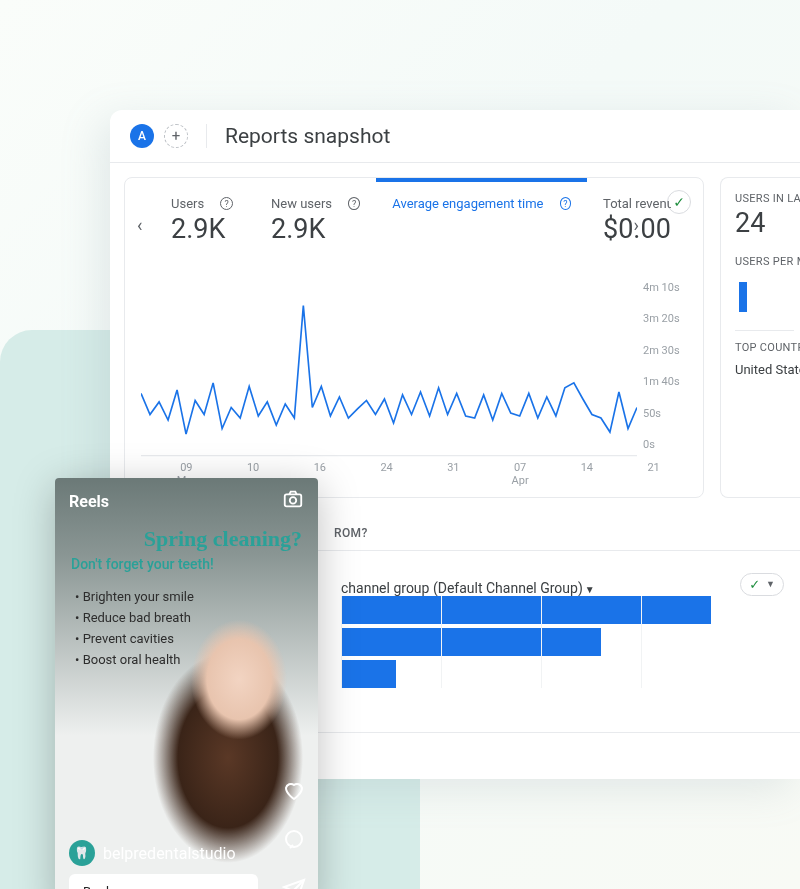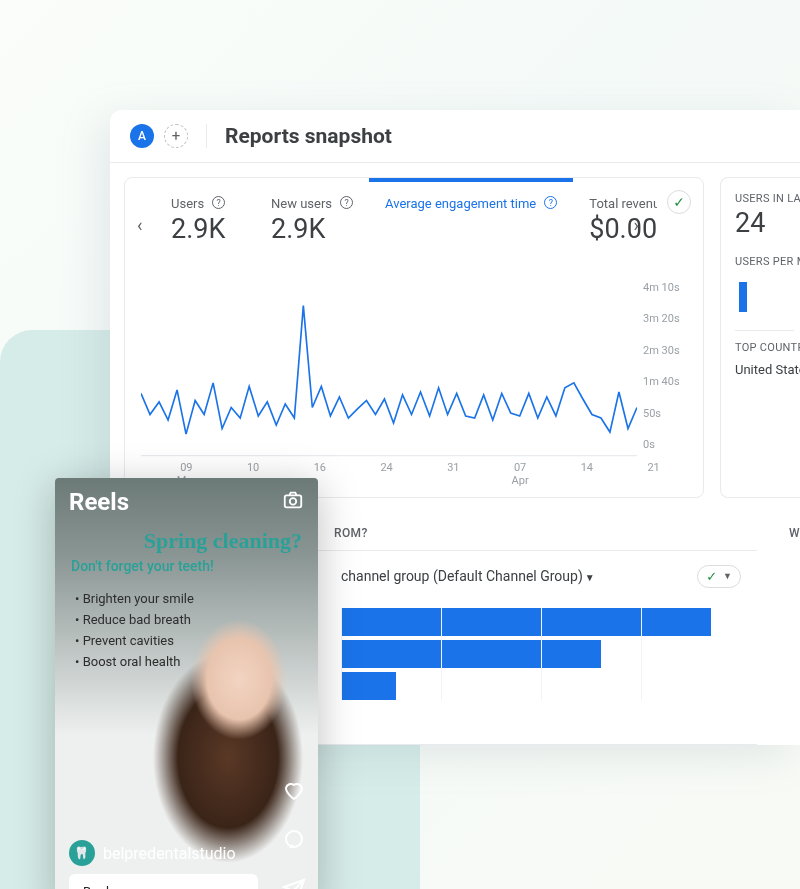--- a/index.html
+++ b/index.html
@@ -57,21 +57,21 @@
   margin-right: 18px;
 }
 .header-divider {
   width: 1px; height: 24px;
   background: #e8eaed;
   margin-right: 18px;
 }
 .header-title {
   font-size: 21px;
   color: #3c4043;
-  font-weight: 700;
+  font-weight: 400;
 }
 .cards-row {
   display: flex;
   gap: 16px;
   padding: 14px 0 0 14px;
 }
 .main-card {
   flex: 1;
   border: 1px solid #e8eaed;
   border-radius: 8px;
@@ -105,21 +105,22 @@
   top: -14px;
   left: 0; right: 0;
   height: 4px;
   background: #1a73e8;
 }
 .metric-label {
   font-size: 13px;
   color: #5f6368;
   font-weight: 400;
   display: flex;
-  gap: 8px;
+  align-items: center;
+  gap: 16px;
   white-space: nowrap;
 }
 .help-icon {
   width: 13px; height: 13px;
   border: 1px solid currentColor;
   border-radius: 50%;
   display: inline-flex;
   align-items: center; justify-content: center;
   font-size: 9px;
 }
@@ -175,43 +176,44 @@
 .side-label { font-size: 11px; color: #5f6368; letter-spacing: 0.3px; white-space: nowrap; }
 .side-value { font-size: 27px; color: #3c4043; margin-top: 2px; }
 .side-mini-chart { margin: 12px 0 14px 0; }
 .side-divider { height: 1px; background: #e8eaed; margin: 4px 0 10px 0; }
 .side-row { font-size: 13px; color: #3c4043; white-space: nowrap; }
 
 .section-row {
   display: flex;
   gap: 32px;
   padding: 28px 0 0 14px;
+  flex-direction: column;
 }
 .section-title {
   font-size: 12px;
   color: #5f6368;
   font-weight: 500;
   letter-spacing: 0.4px;
   white-space: nowrap;
   padding-left: 210px;
 }
 .bar-card {
   margin-top: 10px;
   border: 1px solid #e8eaed;
   border-radius: 8px 0 0 8px;
   padding: 14px 16px 40px 16px;
   border-right: none;
   min-width: 600px;
 }
 .bar-card-header {
   display: flex;
   justify-content: space-between;
-  align-items: center;
-  padding-bottom: 20px;
+  align-items: flex-end;
   padding-left: 200px;
+  margin-top: 8px;
 }
 .channel-label { font-size: 14px; color: #3c4043; }
 .channel-label .caret { font-size: 10px; margin-left: 2px; }
 .dual-badge {
   display: flex; align-items: center;
   border: 1px solid #dadce0;
   border-radius: 16px;
   padding: 3px 8px;
   gap: 6px;
 }
@@ -248,21 +250,21 @@
   z-index: 10;
   box-shadow: 0 8px 40px rgba(0,0,0,0.25);
 }
 .reels-top {
   display: flex;
   justify-content: space-between;
   align-items: center;
   padding: 10px 14px 6px 14px;
   color: #fff;
 }
-.reels-title { font-size: 24px; font-weight: 700; }
+.reels-title { font-size: 16px; font-weight: 700; }
 .reels-content { padding: 2px 16px; }
 .script-text { font-family: 'Brush Script MT', cursive; color: #2aa198; font-size: 22px; font-weight: 700; margin-top: 4px; text-align: right; }
 .sub-text { color: #2aa198; font-size: 14px; margin-top: 4px; font-weight: 500; }
 .bullets { margin-top: 14px; padding-left: 4px; }
 .bullets li { font-size: 13px; color: #2d2d2d; list-style: none; padding: 3px 0; }
 .bullets li::before { content: '• '; }
 .face {
   position: absolute;
   right: -20px;
   top: 100px;

